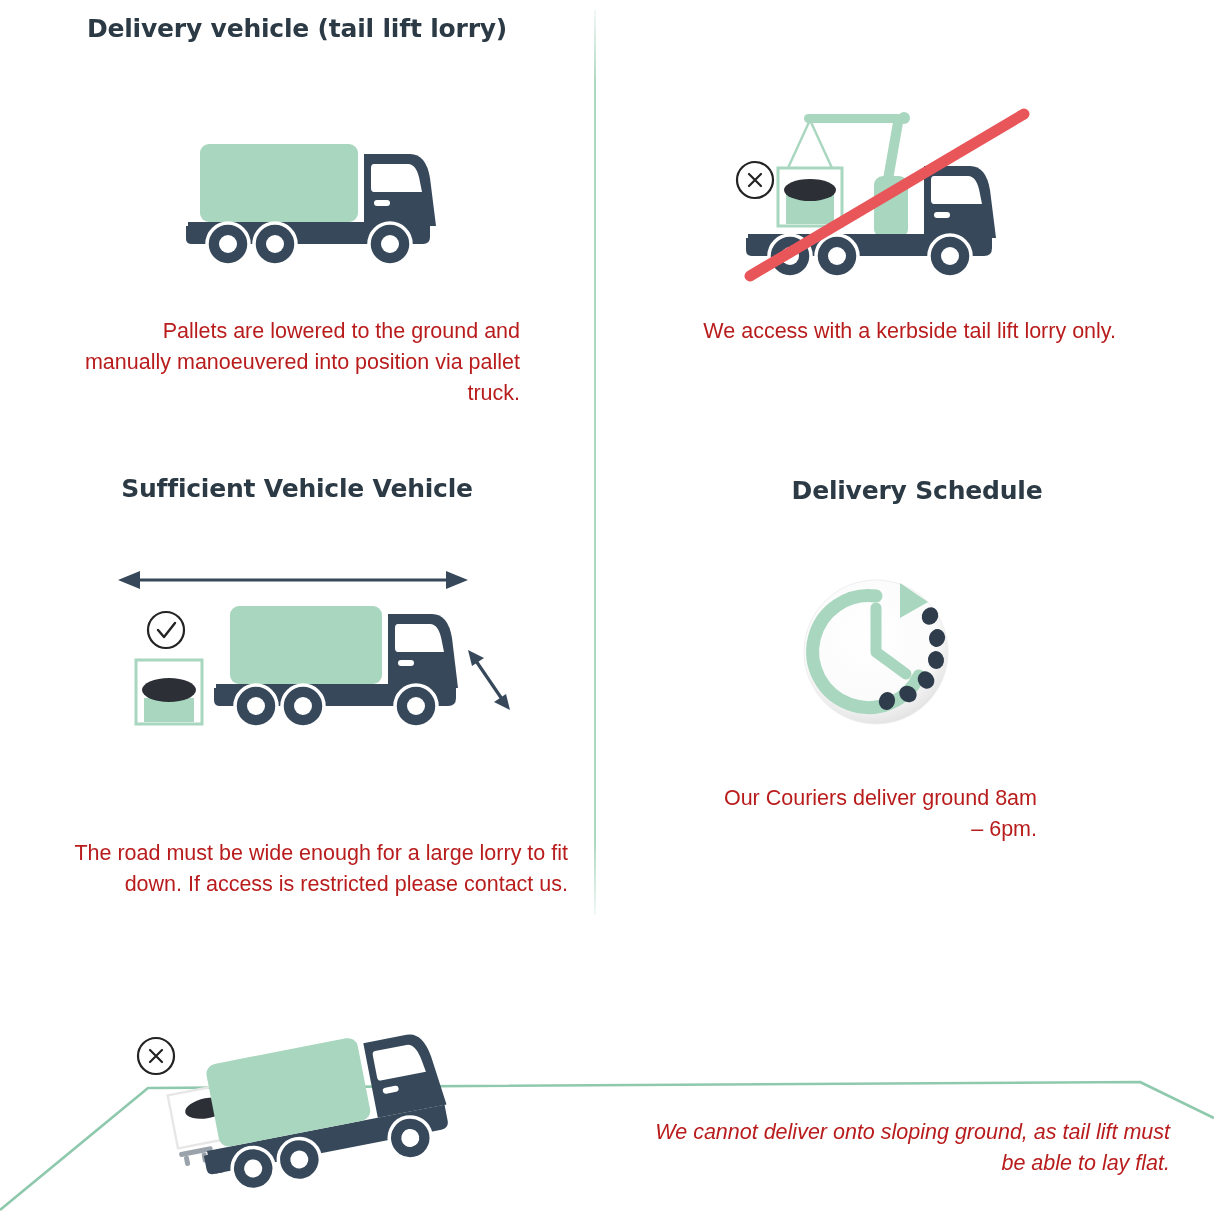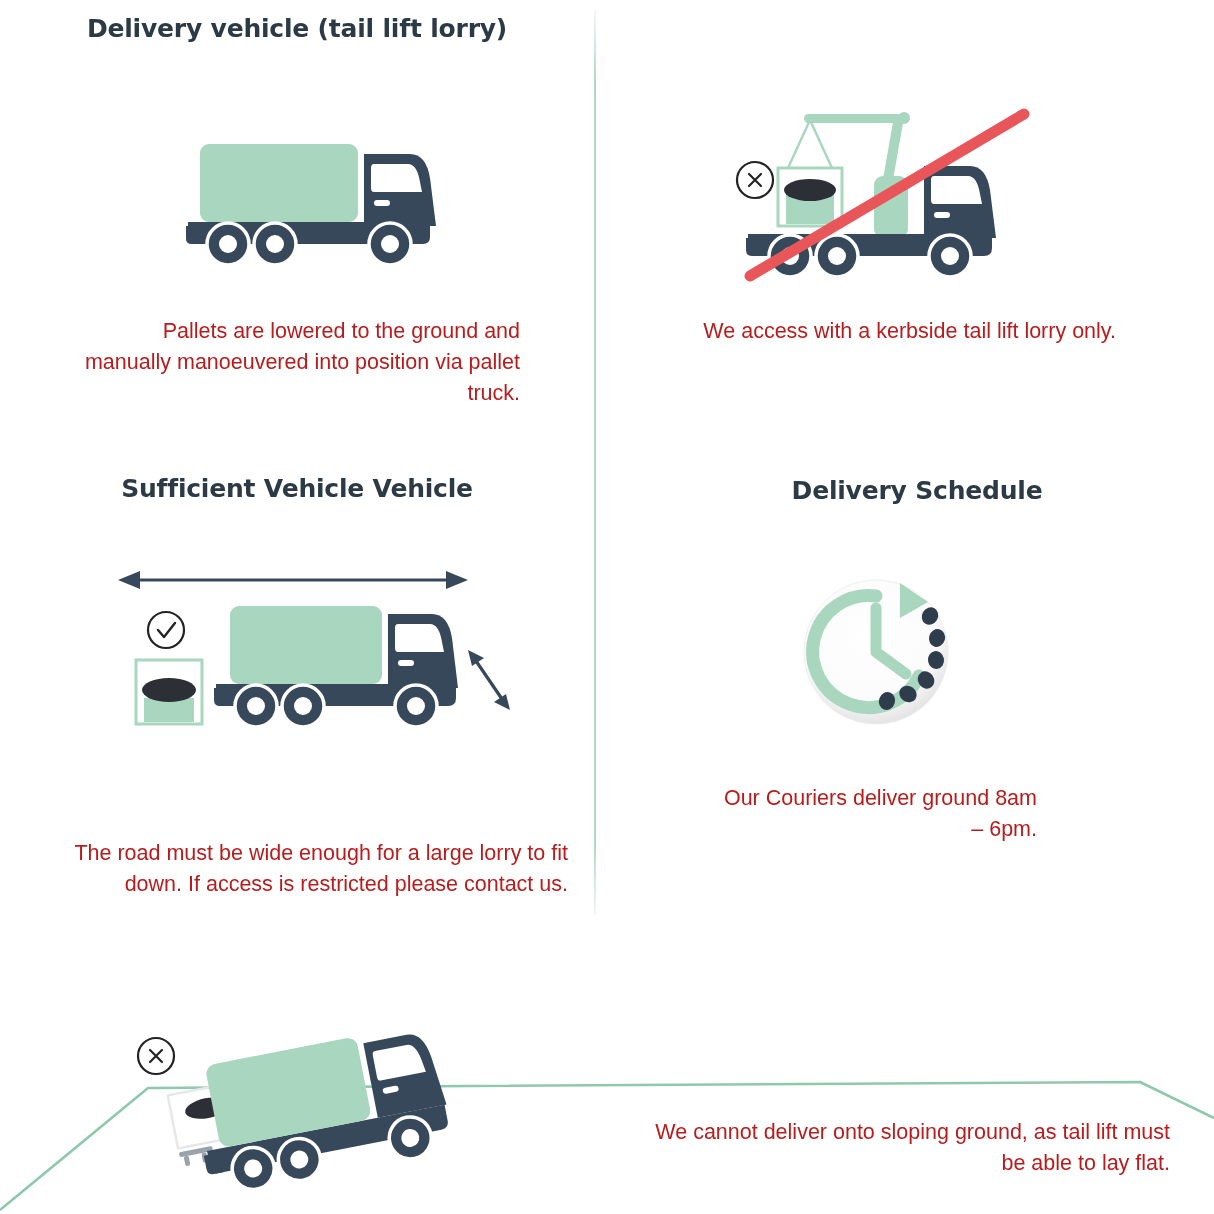--- a/index.html
+++ b/index.html
@@ -57,21 +57,21 @@
     font-family: "Liberation Sans", sans-serif;
     font-size: 21.5px;
     line-height: 31px;
     color: #b91c1c;
     text-align: right;
   }
   .c-tl { left: 75px;  top: 316px;  width: 445px; }
   .c-tr { left: 680px; top: 316px;  width: 436px; }
   .c-bl { left: 60px;  top: 799px;  width: 508px; margin-top: 39px; }
   .c-br { left: 722px; top: 783px;  width: 315px; }
-  .c-bottom { left: 650px; top: 1117px; width: 520px; }
+  .c-bottom { left: 650px; top: 1117px; width: 520px; font-style: italic; }
 
   
   .illu { position: absolute; }
   .illu svg { display: block; }
 
   .illu-truck-tl  { left: 178px; top: 134px; }
   .illu-crane-tr  { left: 728px; top: 98px; }
   .illu-access-bl { left: 110px; top: 558px; }
   .illu-clock-br  { left: 780px; top: 558px; }
   .illu-slope     { left: 0px;   top: 1010px; }

